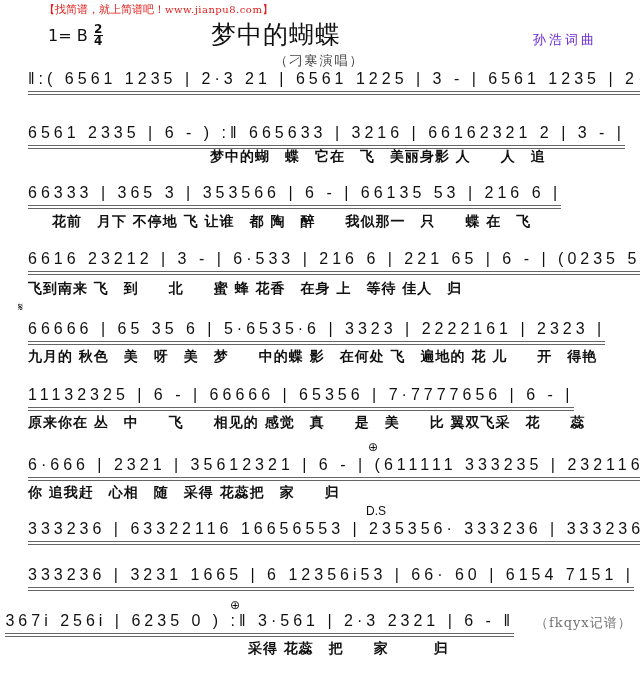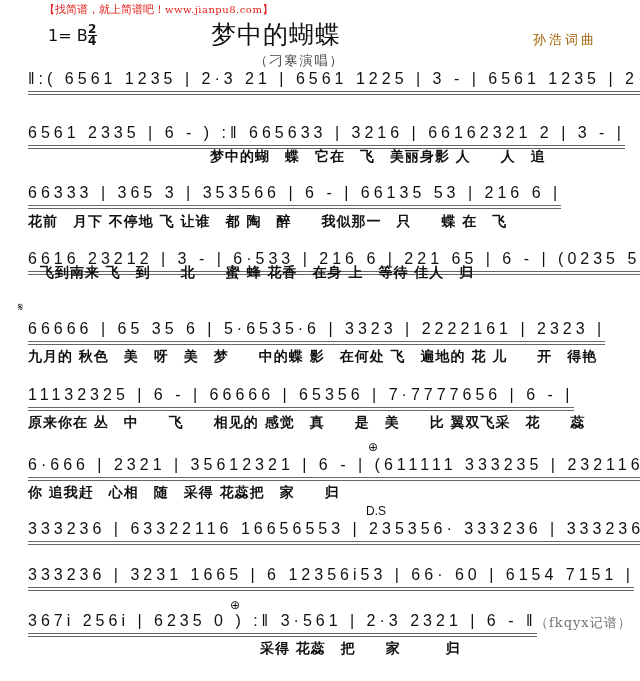--- a/index.html
+++ b/index.html
@@ -1,25 +1,25 @@
 <!DOCTYPE html>
 <html><head>
 <meta charset="utf-8">
 <style>
   html, body { margin:0; padding:0; background:#ffffff; }
   body { width:640px; height:681px; position:relative; overflow:hidden;
          font-family:"DejaVu Sans", sans-serif; color:#111; }
   .banner { position:absolute; left:4px; top:2px; font-size:11px; color:#e0201c; white-space:nowrap;margin-left:40px; }
   .banner .url { font-family:"DejaVu Serif", serif; font-size:10px; letter-spacing:0.5px; }
-  .key { position:absolute; left:48px; top:24px; font-size:16px; display:flex; align-items:center; }
+  .key { position:absolute; left:48px; top:24px; font-size:16px; display:flex; align-items:center; gap:6px; }
   .frac { display:inline-flex; flex-direction:column; align-items:center; font-size:12px; line-height:11px; font-weight:bold; }
   .frac .bar { width:9px; border-top:1.5px solid #111; }
   .title { position:absolute; left:0; width:552px; top:18px; text-align:center; font-size:25px; letter-spacing:1px; }
-  .singer { position:absolute; left:0; width:599px; top:52px; text-align:center; font-size:13px; color:#444; letter-spacing:2px; }
-  .composer { position:absolute; left:533px; top:31px; font-size:13px; color:#a16207; letter-spacing:3px; font-family:Liberation Serif, serif; }
+  .singer { position:absolute; left:0; width:599px; top:52px; text-align:center; font-size:13px; color:#444; letter-spacing:2px;padding-left:20px; }
+  .composer { position:absolute; left:533px; top:31px; font-size:13px; color:#6d28d9; letter-spacing:3px; font-family:Liberation Serif, serif; }
   .row { position:absolute; left:28px; right:8px; display:flex; align-items:flex-end; white-space:nowrap; }
   .notes { font-size:16px; letter-spacing:4px; font-family:"Liberation Sans", sans-serif; }
   .seg { display:inline-block; position:relative; padding-bottom:3px; margin-right:6px; }
   .seg.ul2 { border-bottom:4px double #666; }
   .lyrics { position:absolute; left:28px; right:8px; font-size:14px; white-space:nowrap; letter-spacing:1px;font-weight:bold; }
   .mark { position:absolute; font-size:12px; }
   .credit { position:absolute; left:535px; top:614px; font-size:13px; color:#737373; letter-spacing:1px; font-family:"DejaVu Serif", serif; }
   .ds { position:absolute; font-family:Liberation Sans, sans-serif; font-size:12px; }
 </style>
 </head>
@@ -46,26 +46,26 @@
   </div>
 
 <div class="row notes" style="top:124px;">
     <span class="seg ul2">6561 2335 | 6 - ) :‖ 665633 | 3216 | 66162321 2 | 3 - |</span>
   </div>
 <div class="lyrics" style="top:148px; left:210px;">梦中的蝴　蝶　它在　飞　美丽身影 人　　人　追</div>
 
 <div class="row notes" style="top:184px;text-align:right;">
     <span class="seg ul2">66333 | 365 3 | 353566 | 6 - | 66135 53 | 216 6 |</span>
   </div>
-<div class="lyrics" style="top:213px;">花前　月下 不停地 飞 让谁　都 陶　醉　　我似那一　只　　蝶 在　飞</div>
+<div class="lyrics" style="top:213px;margin-left:24px;">花前　月下 不停地 飞 让谁　都 陶　醉　　我似那一　只　　蝶 在　飞</div>
 
 <div class="row notes" style="top:250px;">
     <span class="seg ul2">6616 23212 | 3 - | 6·533 | 216 6 | 221 65 | 6 - | (0235 5235 |</span>
   </div>
-<div class="lyrics" style="top:264px;margin-left:12px;">飞到南来 飞　到　　北　　蜜 蜂 花香　在身 上　等待 佳人　归</div>
+<div class="lyrics" style="top:280px;">飞到南来 飞　到　　北　　蜜 蜂 花香　在身 上　等待 佳人　归</div>
 
 <div class="mark" style="left:18px; top:300px;">𝄋</div>
 <div class="row notes" style="top:320px;">
     <span class="seg ul2">66666 | 65 35 6 | 5·6535·6 | 3323 | 2222161 | 2323 |</span>
   </div>
 <div class="lyrics" style="top:348px;">九月的 秋色　美　呀　美　梦　　中的蝶 影　在何处 飞　遍地的 花 儿　　开　得艳</div>
 
 <div class="row notes" style="top:386px;">
     <span class="seg ul2">11132325 | 6 - | 66666 | 65356 | 7·7777656 | 6 - |</span>
   </div>
@@ -80,18 +80,18 @@
 <div class="ds" style="left:366px; top:504px;">D.S</div>
 <div class="row notes" style="top:520px;">
     <span class="seg ul2">333236 | 63322116 16656553 | 235356· 333236 | 333236</span>
   </div>
 
 <div class="row notes" style="top:566px;">
     <span class="seg ul2">333236 | 3231 1665 | 6 12356i53 | 66· 60 | 6154 7151 |</span>
   </div>
 
 <div class="mark" style="left:230px; top:598px;">⊕</div>
-<div class="row notes" style="top:612px; right:120px;">
+<div class="row notes" style="top:612px; right:120px;justify-content:flex-end;">
     <span class="seg ul2">367i 256i | 6235 0 ) :‖ 3·561 | 2·3 2321 | 6 - ‖</span>
   </div>
-<div class="lyrics" style="top:640px; left:248px;margin-left:12px;">采得 花蕊　把　　家　　　归</div>
+<div class="lyrics" style="top:640px; left:248px;">采得 花蕊　把　　家　　　归</div>
 
 <div class="credit">（fkqyx记谱）</div>
 
 </body></html>

